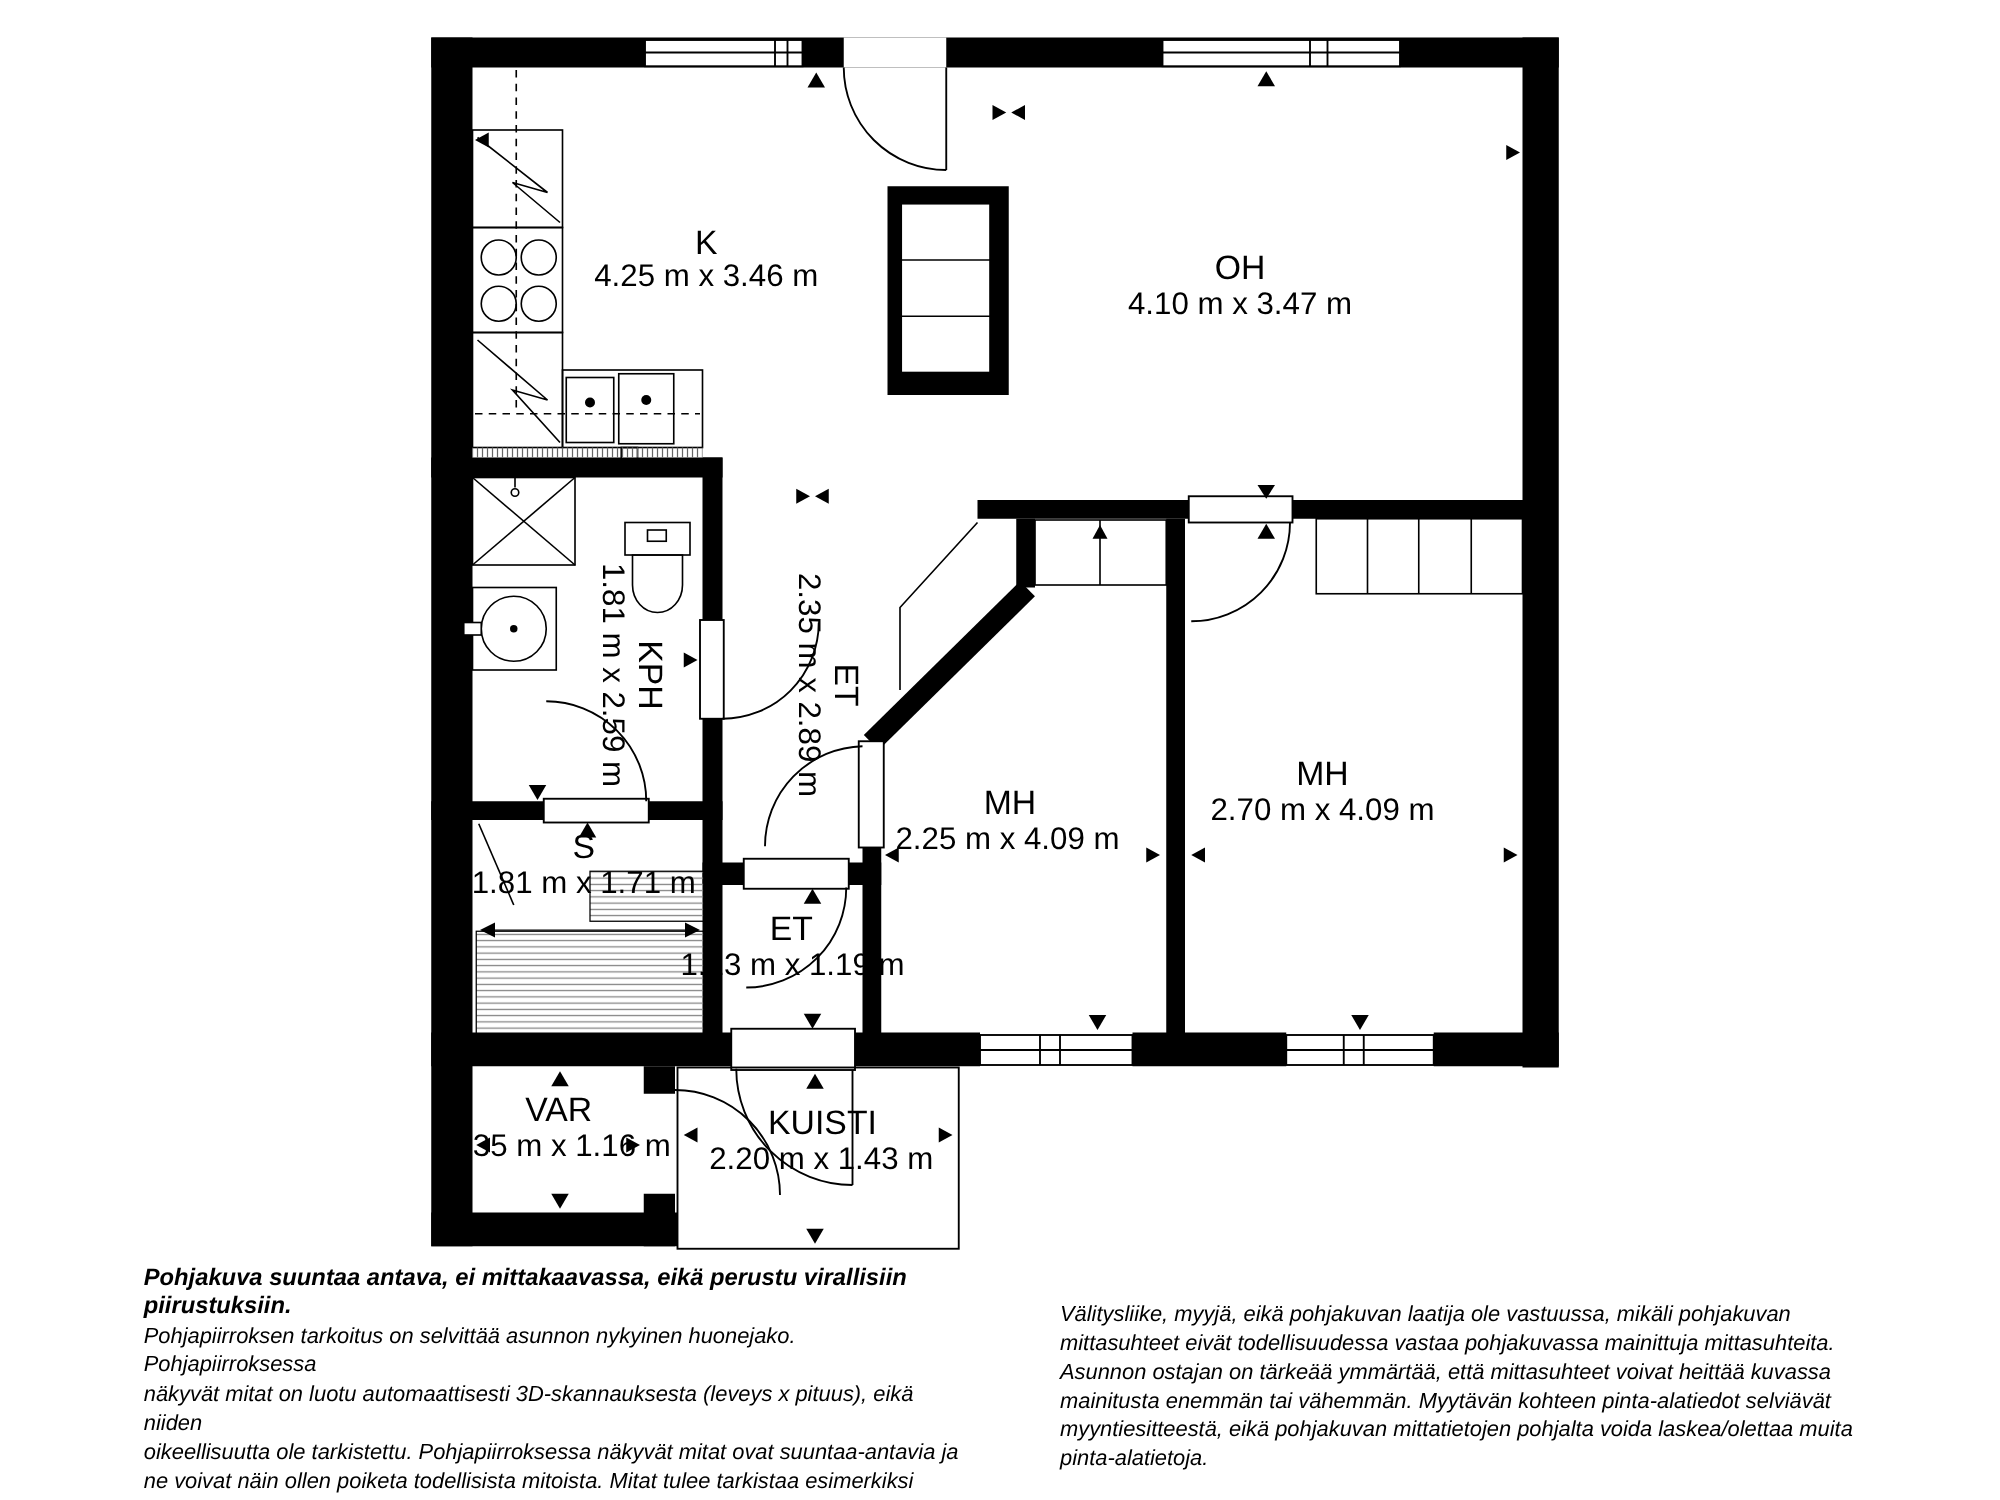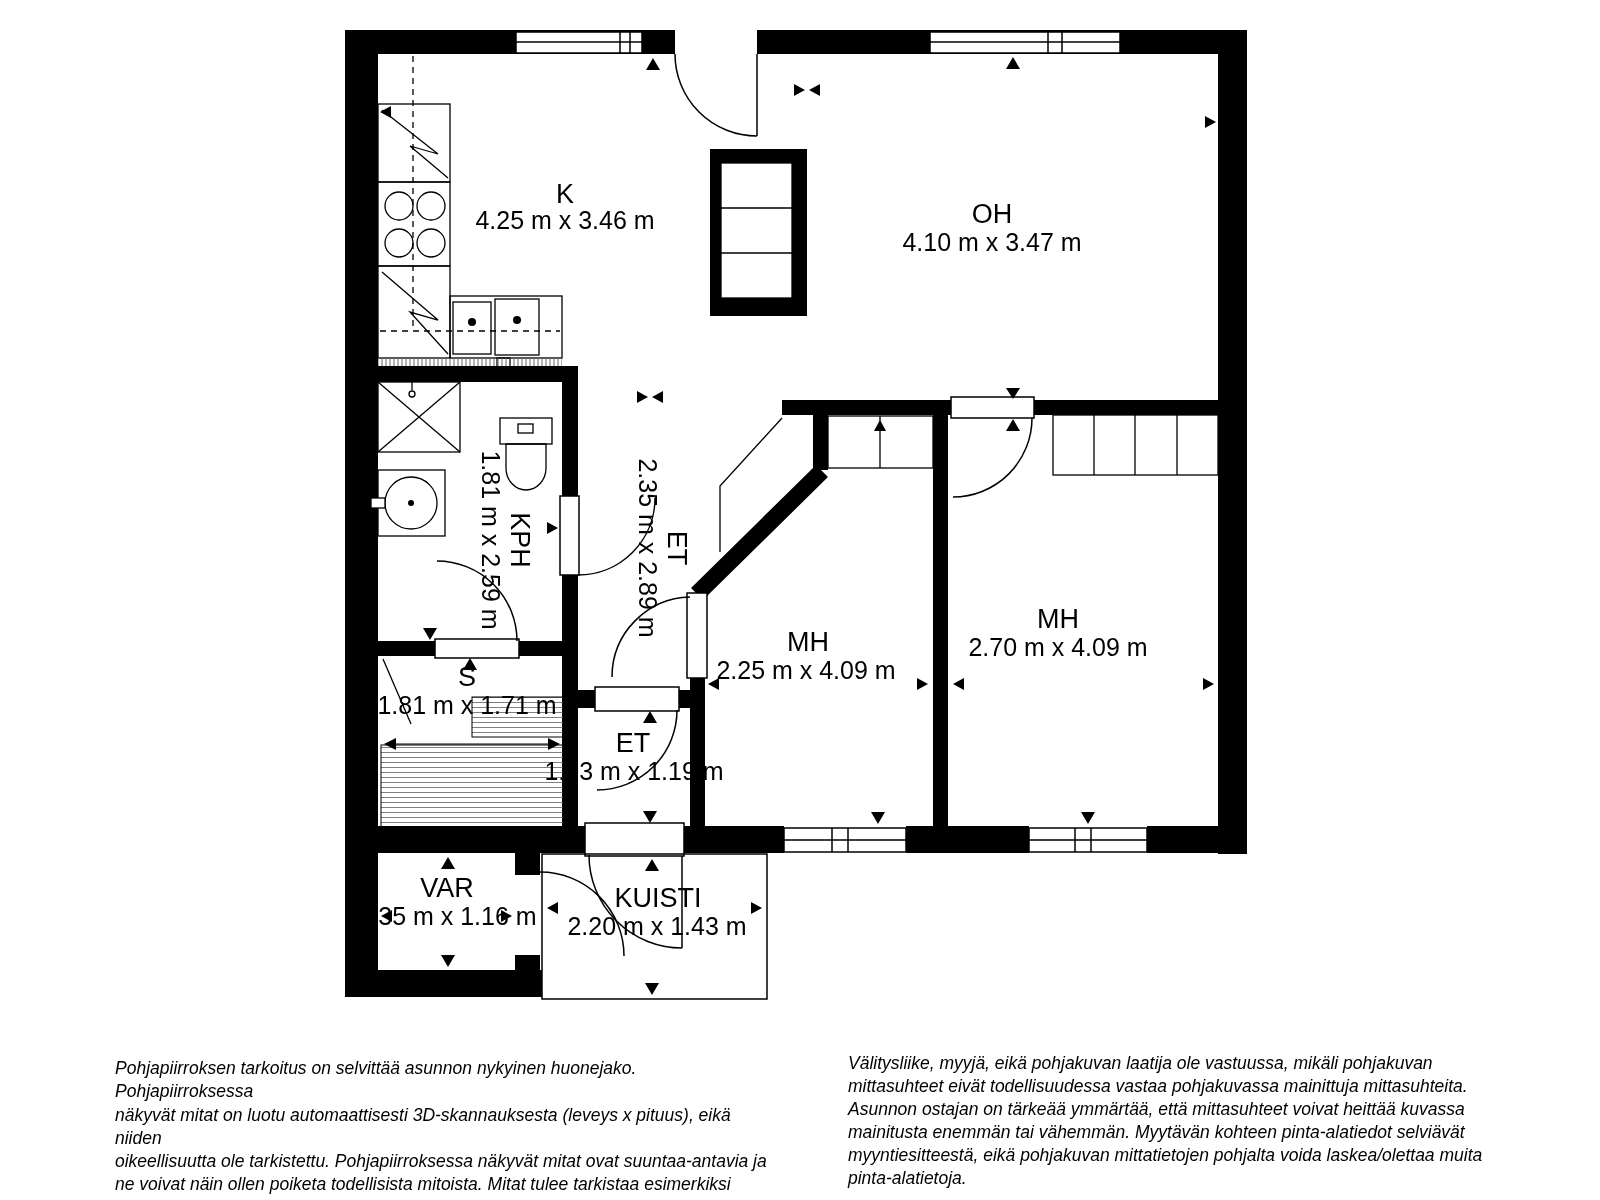--- a/index.html
+++ b/index.html
@@ -6,21 +6,21 @@
   .page{position:relative;width:1600px;height:1200px;background:#ffffff;overflow:hidden;
         font-family:"Liberation Sans",sans-serif;}
   .plan-svg{position:absolute;left:0;top:0;}
   .room-name{font-size:27px;fill:#000;}
   .room-dims{font-size:25px;fill:#000;}
   .notes{position:absolute;color:#000;}
   .disclaimer{left:115px;top:1012px;font-size:19px;font-weight:bold;font-style:italic;width:720px;}
   .note-left{left:115px;top:1057px;font-size:17.5px;font-style:italic;line-height:1.33;
              white-space:pre-line;width:660px;}
   .note-right{left:848px;top:1040px;font-size:17.5px;font-style:italic;line-height:1.32;
-              white-space:pre-line;width:660px;margin-top:12px;}
+              white-space:pre-line;width:660px;}
 </style>
 </head>
 <body>
 
 <div class="page">
 
 <svg class="plan-svg" width="1600" height="1200" viewBox="0 0 1600 1200">
   <defs>
     <pattern id="bench" width="6" height="5" patternUnits="userSpaceOnUse">
       <path d="M0,2.5 H6" stroke="#808080" stroke-width="1"></path>
@@ -271,20 +271,21 @@
       <text class="room-name" x="447" y="897">VAR</text>
       <text class="room-dims" x="447" y="925">1.35 m x 1.16 m</text>
     </g>
     <g>
       <text class="room-name" x="658" y="907">KUISTI</text>
       <text class="room-dims" x="657" y="935">2.20 m x 1.43 m</text>
     </g>
   </g>
 </svg>
 
+  <div class="notes disclaimer">Pohjakuva suuntaa antava, ei mittakaavassa, eikä perustu virallisiin piirustuksiin.</div>
   <div class="notes note-left">Pohjapiirroksen tarkoitus on selvittää asunnon nykyinen huonejako. Pohjapiirroksessa
 näkyvät mitat on luotu automaattisesti 3D-skannauksesta (leveys x pituus), eikä niiden
 oikeellisuutta ole tarkistettu. Pohjapiirroksessa näkyvät mitat ovat suuntaa-antavia ja
 ne voivat näin ollen poiketa todellisista mitoista. Mitat tulee tarkistaa esimerkiksi
 remonttia suunniteltaessa. Mittauskohdat on merkitty kuvaan pienillä kolmioilla.</div>
   <div class="notes note-right">Välitysliike, myyjä, eikä pohjakuvan laatija ole vastuussa, mikäli pohjakuvan
 mittasuhteet eivät todellisuudessa vastaa pohjakuvassa mainittuja mittasuhteita.
 Asunnon ostajan on tärkeää ymmärtää, että mittasuhteet voivat heittää kuvassa
 mainitusta enemmän tai vähemmän. Myytävän kohteen pinta-alatiedot selviävät
 myyntiesitteestä, eikä pohjakuvan mittatietojen pohjalta voida laskea/olettaa muita

